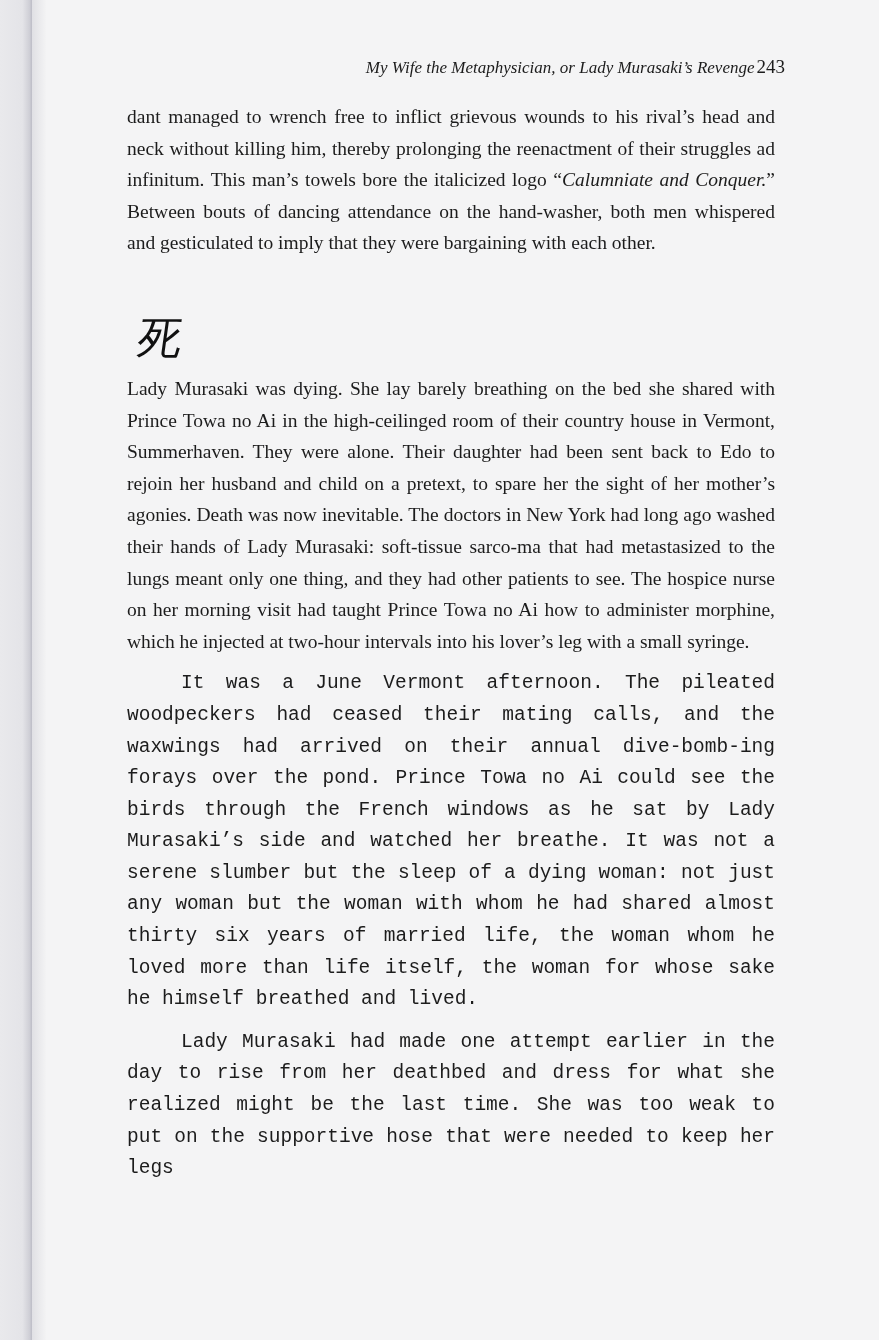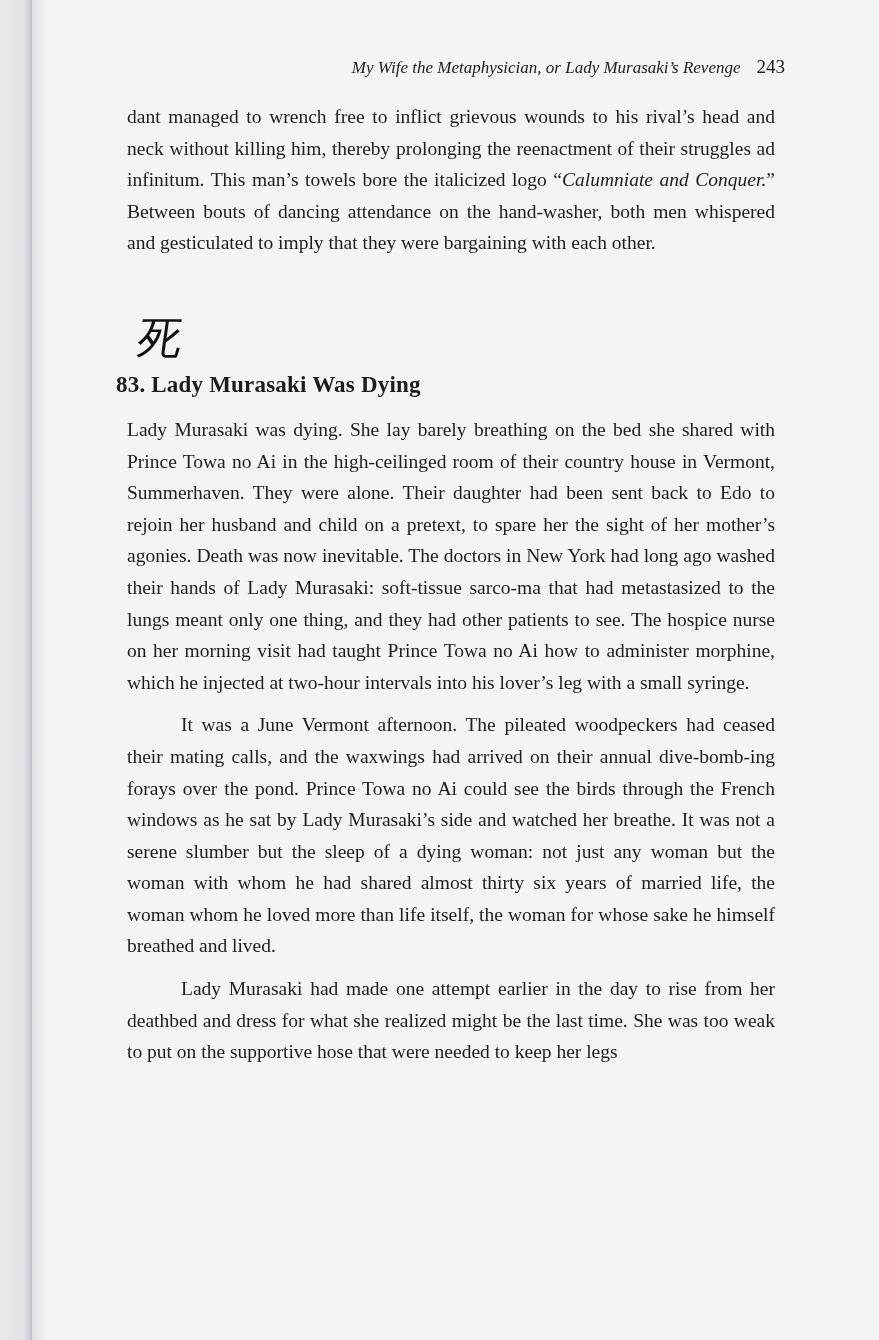--- a/index.html
+++ b/index.html
@@ -18,33 +18,33 @@
       position: absolute; left: 32px; top: 0; width: 14px; height: 1340px;
       background: linear-gradient(to right, #e0e0e4, #f3f3f4);
     }
     .page {
       position: absolute; left: 46px; top: 0; width: 833px; height: 1340px;
       background: #f4f4f5;
     }
     .running-head {
       position: absolute; top: 56px; right: 94px;
       font-size: 17px; white-space: nowrap;
-      display: flex; align-items: baseline; gap: 16px;
+      display: flex; align-items: baseline; gap: 2px;
     }
     .running-head .title { font-style: italic; }
     .running-head .folio { font-size: 19px; text-align: right; }
     .textblock {
       position: absolute; left: 116px; top: 90px; width: 670px;
     }
     .para {
       margin: 11px; font-size: 19.5px; line-height: 31.6px;
       text-align: justify; hyphens: none;
     }
     .para.indent { text-indent: 26px; }
-    .para.indent-deep { text-indent: 54px; }
+    .para.indent-deep { text-indent: 54px; font-family: Liberation Mono, monospace; }
     .para em { font-style: italic; }
     .ornament {
       font-family: "DejaVu Sans", sans-serif;
       font-size: 44px; line-height: 48px; margin-top: 44px; margin-left: 22px;
       color: #111;
       transform: skewX(-8deg);
       display: inline-block;
     }
     .section-heading {
       margin: 8px 0 14px 0; font-size: 23px; font-weight: bold; line-height: 30px;
@@ -61,18 +61,17 @@
   <div class="running-head">
     <span class="title">My Wife the Metaphysician, or Lady Murasaki’s Revenge</span>
     <span class="folio">243</span>
   </div>
 </div>
 
 <div class="textblock">
   <p class="para"><span>dant managed to wrench free to inflict grievous wounds to his rival’s head and neck without killing him, thereby prolonging the reenactment of their struggles ad infinitum. This man’s towels bore the italicized logo “</span><em>Calumniate and Conquer.</em><span>” Between bouts of dancing attendance on the hand‐washer, both men whispered and gesticulated to imply that they were bargaining with each other.</span></p>
 
   <div class="ornament">死</div>
-  <h2 class="section-heading">83. Lady Murasaki Was Dying</h2>
 
   <p class="para">Lady Murasaki was dying. She lay barely breathing on the bed she shared with Prince Towa no Ai in the high‐ceilinged room of their country house in Vermont, Summerhaven. They were alone. Their daughter had been sent back to Edo to rejoin her husband and child on a pretext, to spare her the sight of her mother’s agonies. Death was now inevitable. The doctors in New York had long ago washed their hands of Lady Murasaki: soft‐tissue sarco‐ma that had metastasized to the lungs meant only one thing, and they had other patients to see. The hospice nurse on her morning visit had taught Prince Towa no Ai how to administer morphine, which he injected at two‐hour intervals into his lover’s leg with a small syringe.</p>
   <p class="para indent-deep">It was a June Vermont afternoon. The pileated woodpeckers had ceased their mating calls, and the waxwings had arrived on their annual dive‐bomb‐ing forays over the pond. Prince Towa no Ai could see the birds through the French windows as he sat by Lady Murasaki’s side and watched her breathe. It was not a serene slumber but the sleep of a dying woman: not just any woman but the woman with whom he had shared almost thirty six years of married life, the woman whom he loved more than life itself, the woman for whose sake he himself breathed and lived.</p>
   <p class="para indent-deep">Lady Murasaki had made one attempt earlier in the day to rise from her deathbed and dress for what she realized might be the last time. She was too weak to put on the supportive hose that were needed to keep her legs</p>
 </div>
 
 </body></html>

